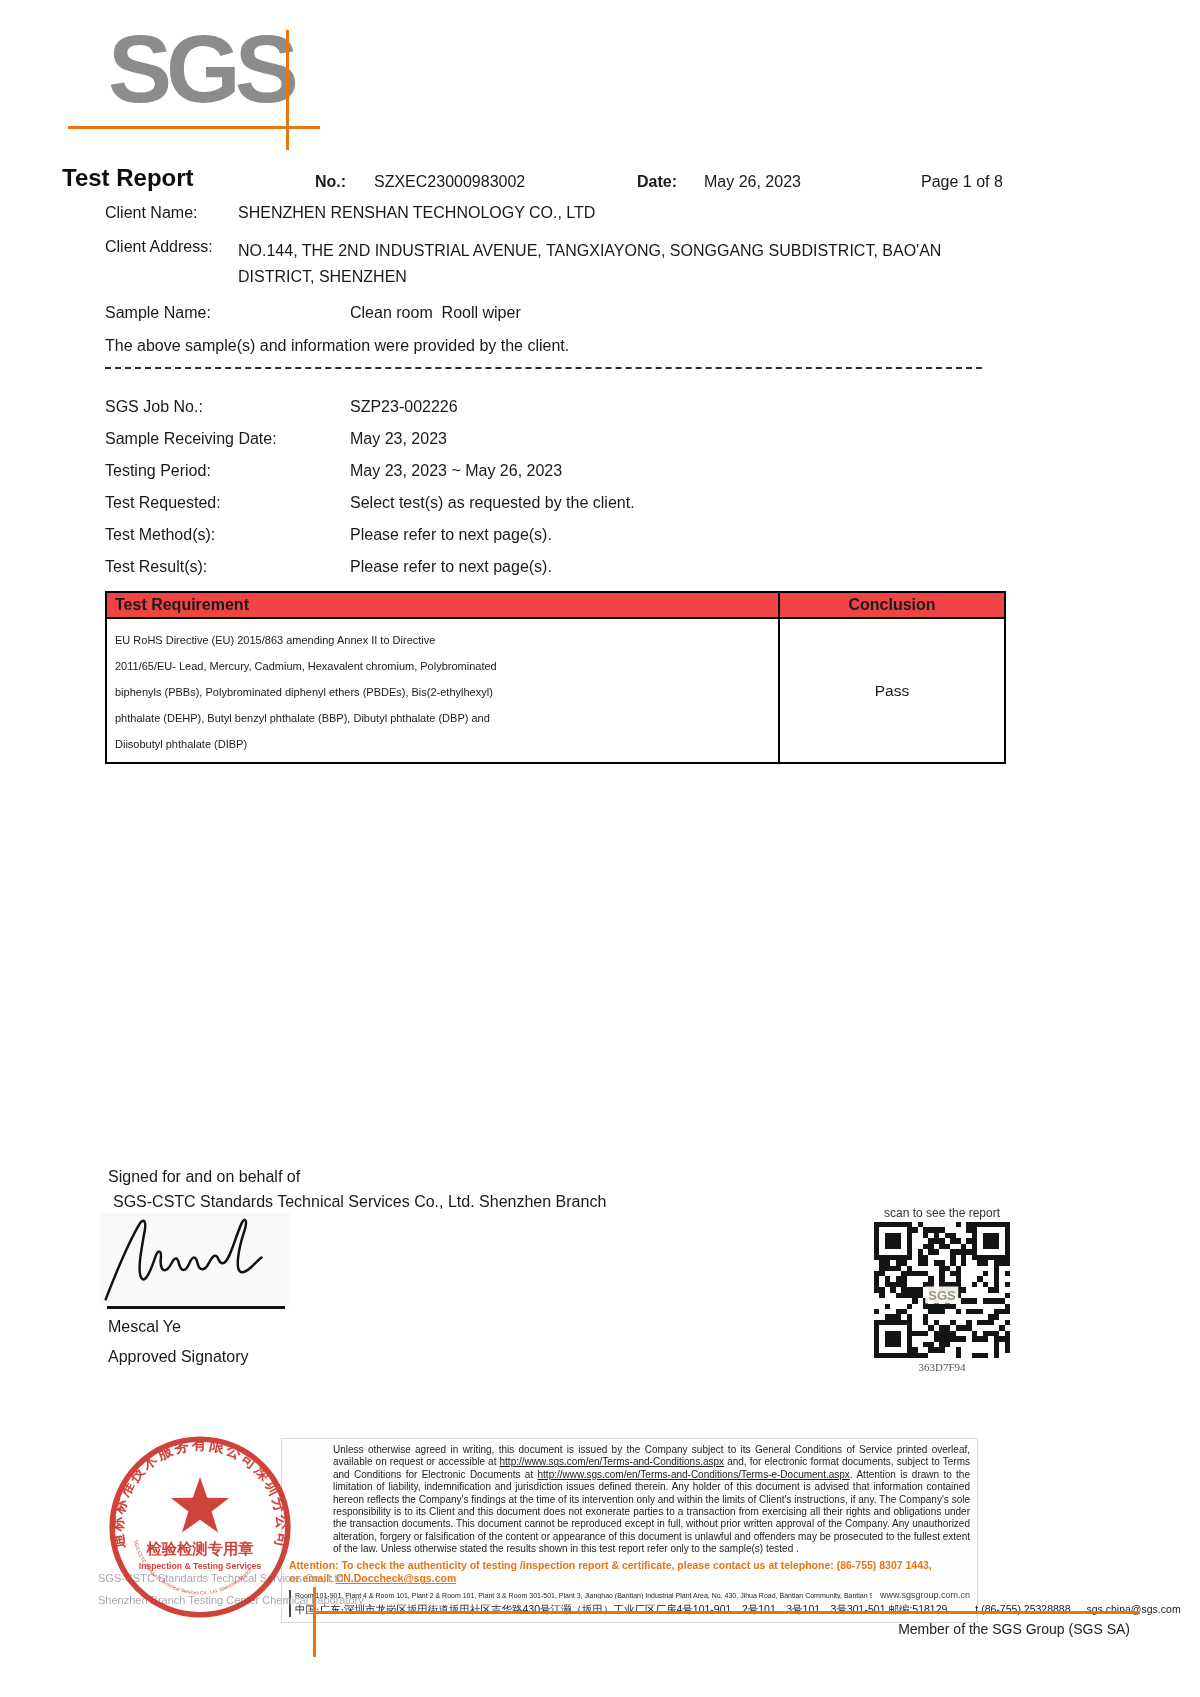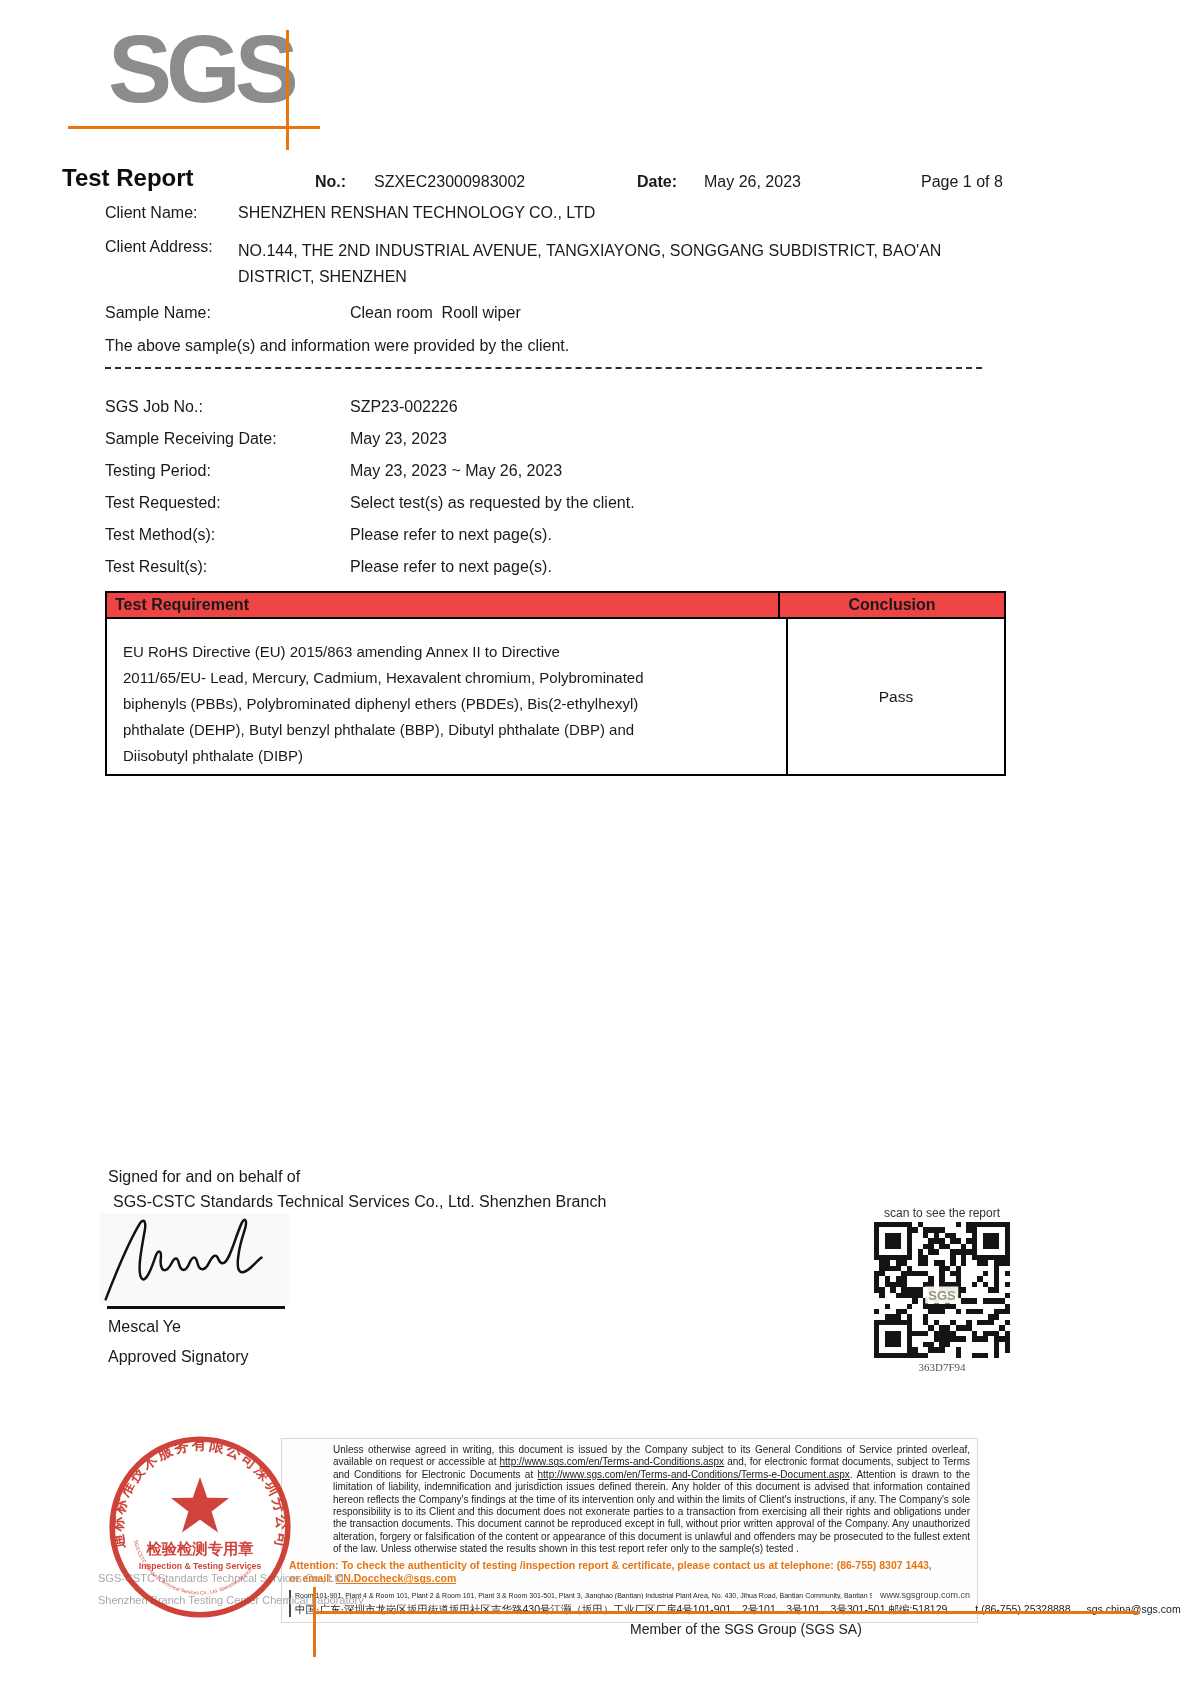--- a/index.html
+++ b/index.html
@@ -38,21 +38,21 @@
   .info-row { display:flex; height:32px; align-items:flex-start; font-size:16px; }
   .info-label { width:245px; flex:0 0 245px; }
   
   .req-table { position:absolute; left:105px; top:591px; width:901px; border:2px solid #000; box-sizing:border-box; }
   .t-row { display:flex; }
   .t-head { border-bottom:2px solid #000; }
   .t-head .cell { background:#ef4444; font-weight:bold; font-size:16px; padding:3px 8px; }
   .cell { box-sizing:border-box; }
   .cell-req { width:673px; flex:0 0 673px; border-right:2px solid #000; }
   .cell-con { flex:1; text-align:center; }
-  .t-body .cell-req { padding:20px 8px 5px 8px; font-size:15px; line-height:26px;margin-left:8px; }
+  .t-body .cell-req { padding:8px 8px 5px 8px; font-size:11px; line-height:26px; }
   .t-body .cell-con { display:flex; align-items:center; justify-content:center; font-size:15.5px; }
   
   .signed-for     { position:absolute; left:108px; top:1168px; font-size:16px; }
   .signed-company { position:absolute; left:113px; top:1193px; font-size:16px; }
   .signature-box  { position:absolute; left:100px; top:1213px; width:190px; height:92px; background:rgba(0,0,0,0.025); }
   .signature-box svg { width:100%; height:100%; }
   .sig-line { position:absolute; left:107px; top:1306px; width:178px; height:3px; background:#111; }
   .sig-name { position:absolute; left:108px; top:1318px; font-size:16px; }
   .sig-role { position:absolute; left:108px; top:1348px; font-size:16px; }
   
@@ -86,21 +86,21 @@
   .addr { margin-top:4px; border-left:2px solid #4a4a4a; padding-left:4px; }
   .addr-row { display:flex; align-items:baseline; }
   .addr-en  { font-size:7px; color:#222; flex:1; white-space:nowrap; overflow:hidden; }
   .addr-web { font-size:9px; color:#444; margin-left:8px; white-space:nowrap; }
   .addr-row2 { margin-top:3px; }
   .addr-cn  { font-size:10.5px; white-space:nowrap; }
   .addr-tel { font-size:10.5px; margin-left:28px; white-space:nowrap; }
   .addr-email { font-size:10.5px; margin-left:16px; white-space:nowrap; }
   .orange-hline { position:absolute; left:313px; top:1611px; width:827px; height:3px; background:#e87511; }
   .orange-vline { position:absolute; left:313px; top:1587px; width:3px; height:70px; background:#e87511; }
-  .member-line { position:absolute; left:630px; top:1621px; width:500px; text-align:left; font-size:14px; color:#222; }
+  .member-line { position:absolute; left:630px; top:1621px; width:500px; text-align:right; font-size:14px; color:#222; }
 </style>
 </head>
 <body>
 
 <div class="page">
 
   <div class="logo-text">SGS</div>
   <div class="logo-hline"></div>
   <div class="logo-vline"></div>
 

